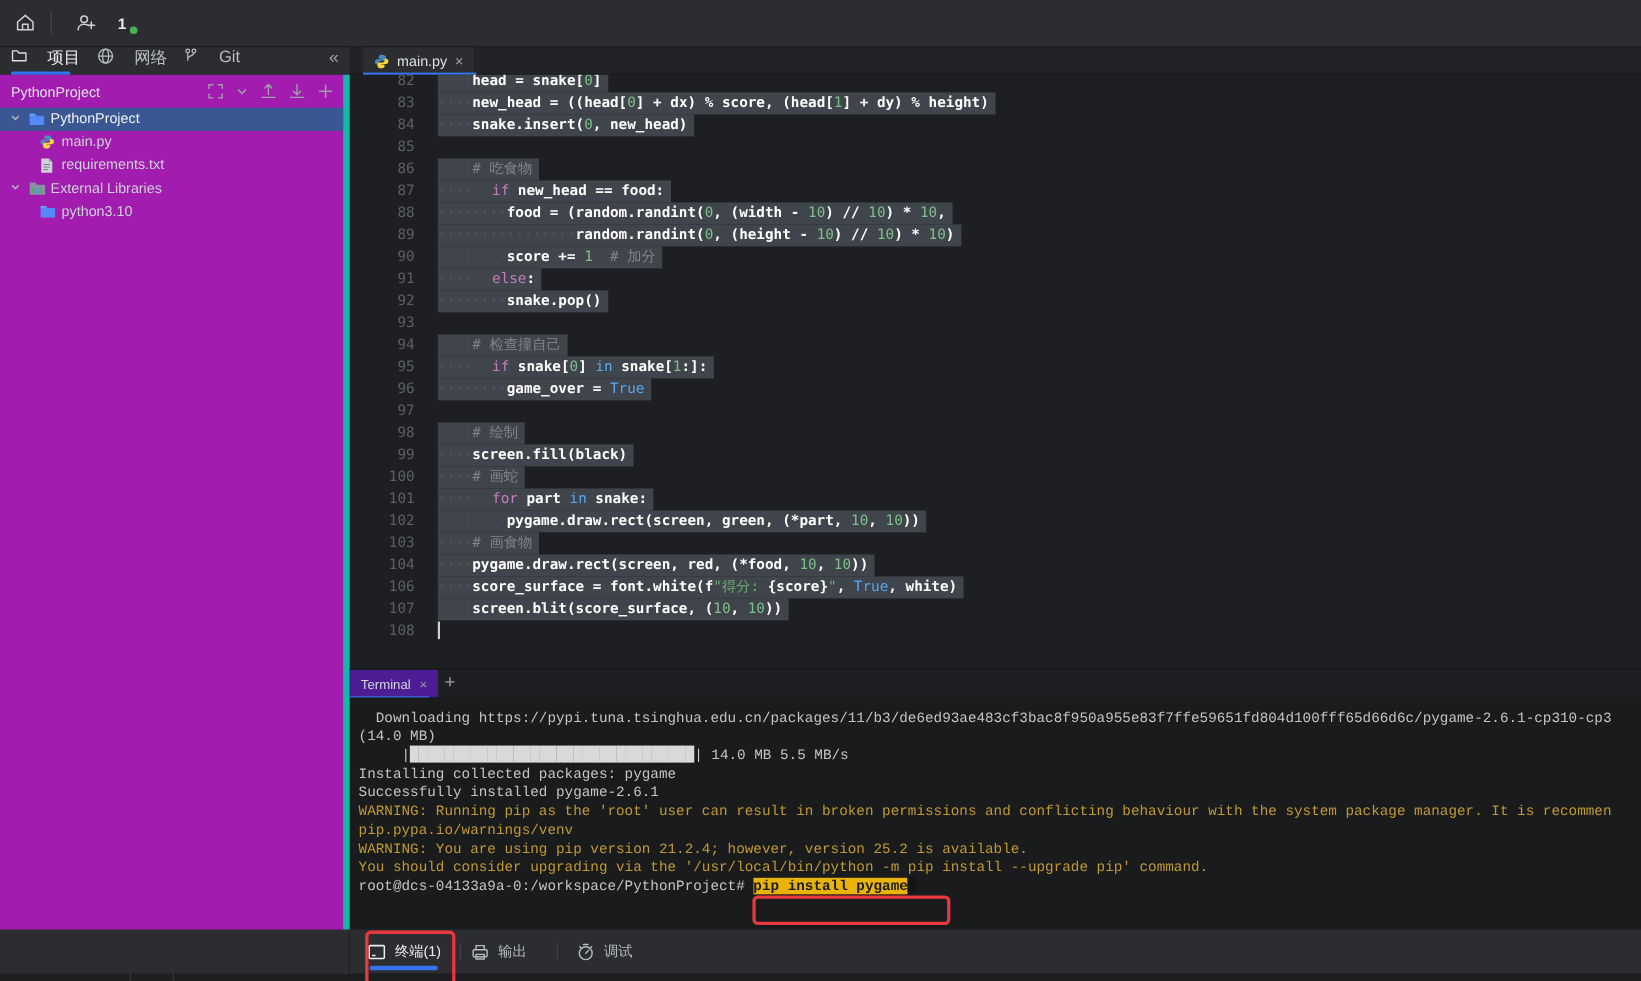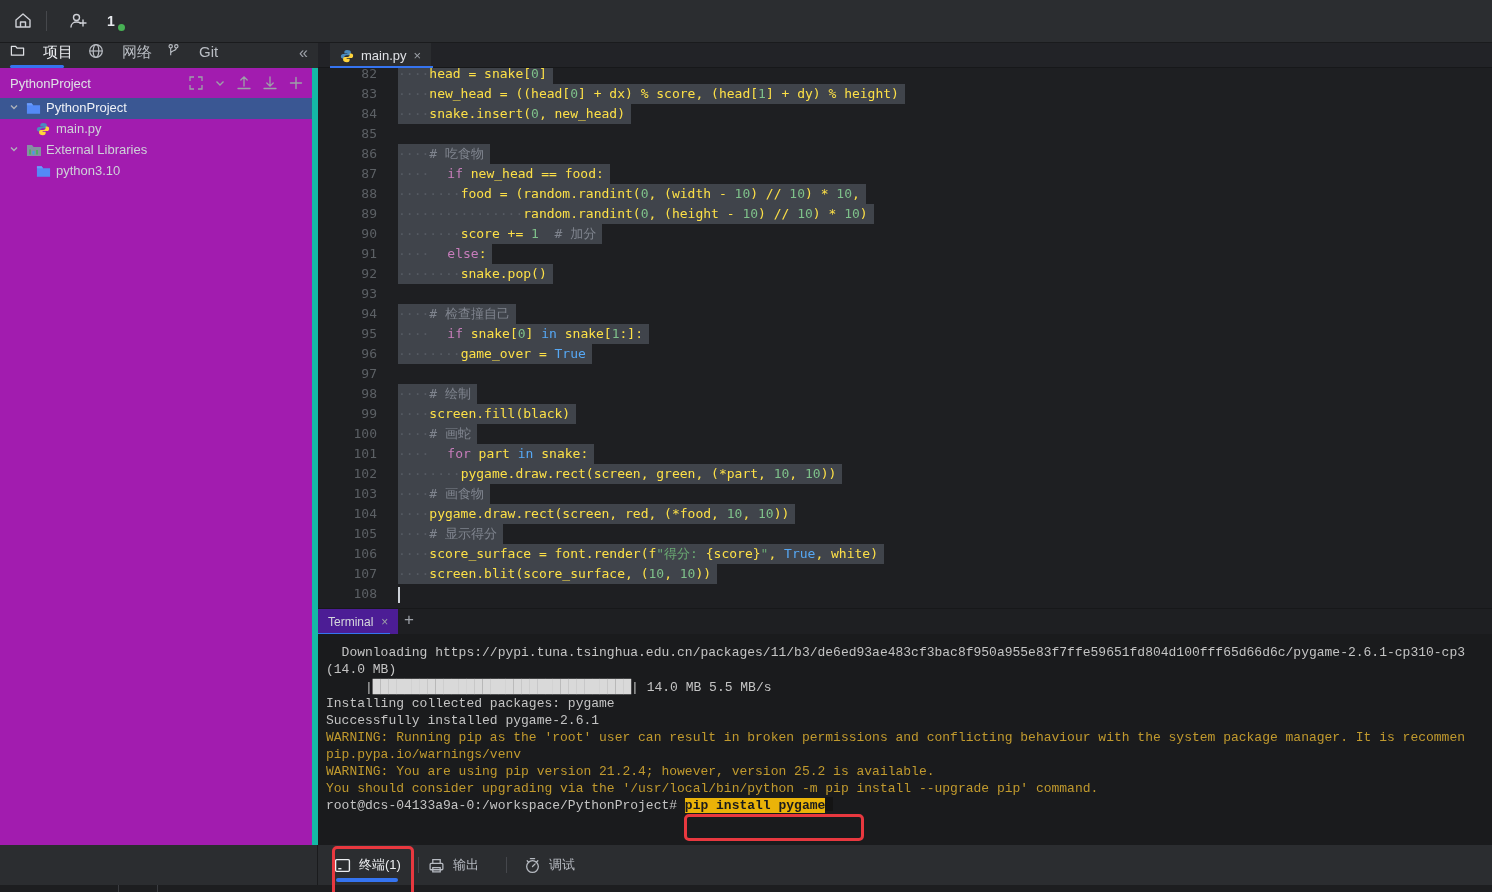--- a/index.html
+++ b/index.html
@@ -46,21 +46,21 @@
   .tr-label{ position:absolute; top:2px; }
 
   
   .editor{ position:absolute; left:318px; top:68px; width:1174px; height:540px; background:#1e1f22;
            overflow:hidden; font-family:"DejaVu Sans Mono",monospace; font-size:13px; }
   .cl{ position:relative; height:20px; line-height:20px; white-space:pre; }
   .gut{ position:absolute; left:0; width:59px; text-align:right; color:#5c6065; }
   .cltext{ position:absolute; left:80px; }
   .sel{ background:#40444b; display:inline-block; padding-right:6px; }
   .ws{ color:#565b63; }
-  .tok-p{ color:#fde047; } .tok-k{ color:#c77dbb;margin-left:18px; } .tok-b{ color:#56a8f5; }
+  .tok-p{ color:#ffffff;font-weight:bold; } .tok-k{ color:#c77dbb;margin-left:18px; } .tok-b{ color:#56a8f5; }
   .tok-n{ color:#7ec08a; } .tok-s{ color:#6aab73; } .tok-c{ color:#7f848e; }
   .caret{ display:inline-block; width:2px; height:16px; background:#ced2d8; vertical-align:middle; }
 
   
   .termbar{ position:absolute; left:318px; top:608px; width:1174px; height:26px; background:#1e1f22;
             border-top:1px solid #17181a; }
   .ttab{ position:absolute; left:0; top:0; height:25px; padding:0 10px; background:#4c1d95;
          display:flex; align-items:center; gap:8px; font-size:12px; color:#d4d7dc; }
   .ttab .close{ color:#9da1a8; }
   .ttab-underline{ position:absolute; left:0; top:24px; width:72px; height:2px; background:var(--accent); }
@@ -191,20 +191,30 @@
           <span class="tr-label" style="left:46px">PythonProject</span>
         </div>
         <div class="tree-row">
           <span class="tr-icon" style="left:36px">
             <svg width="14" height="14" viewBox="0 0 16 16">
               <path d="M8 1 C5.5 1 5 2.2 5 3.4 V5 H8.4 V5.6 H3.4 C2 5.6 1 6.8 1 8.4 C1 10 2 11 3.4 11 H5 V9.2 C5 7.8 6.2 7 7.6 7 H10.6 C11.6 7 12.4 6.2 12.4 5 V3.4 C12.4 2 11 1 8 1 Z" fill="#4b8bbe"></path>
               <path d="M8 15 C10.5 15 11 13.8 11 12.6 V11 H7.6 V10.4 H12.6 C14 10.4 15 9.2 15 7.6 C15 6 14 5 12.6 5 H11 V6.8 C11 8.2 9.8 9 8.4 9 H5.4 C4.4 9 3.6 9.8 3.6 11 V12.6 C3.6 14 5 15 8 15 Z" fill="#ffd43b"></path>
             </svg>
           </span>
           <span class="tr-label" style="left:56px">main.py</span>
+        </div>
+        <div class="tree-row">
+          <span class="tr-icon" style="left:36px">
+            <svg width="13" height="15" viewBox="0 0 13 15">
+              <path d="M1.5 1 H8.5 L11.5 4 V14 H1.5 Z" fill="#cfd2d8"></path>
+              <path d="M8.5 1 L11.5 4 H8.5 Z" fill="#9ba1ab"></path>
+              <path d="M3.5 6.5 H9.5 M3.5 8.8 H9.5 M3.5 11.1 H7.5" stroke="#7a8089" stroke-width="1"></path>
+            </svg>
+          </span>
+          <span class="tr-label" style="left:56px">requirements.txt</span>
         </div>
         <div class="tree-row">
           <span class="tr-chev" style="left:8px">
             <svg width="12" height="12" viewBox="0 0 12 12">
               <path d="M3 4.5 L6 7.5 L9 4.5" fill="none" stroke="#aeb2b9" stroke-width="1.4"></path>
             </svg>
           </span>
           <span class="tr-icon" style="left:26px">
             <svg width="16" height="14" viewBox="0 0 16 14">
               <path d="M1 2 H6 L7.5 4 H15 V13 H1 Z" fill="#8590a2"></path>
@@ -245,22 +255,21 @@
         <div class="cl"><span class="gut">95</span><span class="cltext"><span class="sel"><span class="ws">····</span><span class="tok-k">if</span><span class="tok-p"> snake[</span><span class="tok-n">0</span><span class="tok-p">] </span><span class="tok-b">in</span><span class="tok-p"> snake[</span><span class="tok-n">1</span><span class="tok-p">:]:</span></span></span></div>
         <div class="cl"><span class="gut">96</span><span class="cltext"><span class="sel"><span class="ws">········</span><span class="tok-p">game_over = </span><span class="tok-b">True</span></span></span></div>
         <div class="cl"><span class="gut">97</span><span class="cltext"><span class="sel" style="width:70px"><span class="ws"></span></span></span></div>
         <div class="cl"><span class="gut">98</span><span class="cltext"><span class="sel"><span class="ws">····</span><span class="tok-c"># 绘制</span></span></span></div>
         <div class="cl"><span class="gut">99</span><span class="cltext"><span class="sel"><span class="ws">····</span><span class="tok-p">screen.fill(black)</span></span></span></div>
         <div class="cl"><span class="gut">100</span><span class="cltext"><span class="sel"><span class="ws">····</span><span class="tok-c"># 画蛇</span></span></span></div>
         <div class="cl"><span class="gut">101</span><span class="cltext"><span class="sel"><span class="ws">····</span><span class="tok-k">for</span><span class="tok-p"> part </span><span class="tok-b">in</span><span class="tok-p"> snake:</span></span></span></div>
         <div class="cl"><span class="gut">102</span><span class="cltext"><span class="sel"><span class="ws">········</span><span class="tok-p">pygame.draw.rect(screen, green, (*part, </span><span class="tok-n">10</span><span class="tok-p">, </span><span class="tok-n">10</span><span class="tok-p">))</span></span></span></div>
         <div class="cl"><span class="gut">103</span><span class="cltext"><span class="sel"><span class="ws">····</span><span class="tok-c"># 画食物</span></span></span></div>
         <div class="cl"><span class="gut">104</span><span class="cltext"><span class="sel"><span class="ws">····</span><span class="tok-p">pygame.draw.rect(screen, red, (*food, </span><span class="tok-n">10</span><span class="tok-p">, </span><span class="tok-n">10</span><span class="tok-p">))</span></span></span></div>
-        <div class="cl"><span class="gut">105</span><span class="cltext"><span class="sel"><span class="ws">····</span><span class="tok-c"># 显示得分</span></span></span></div>
-        <div class="cl"><span class="gut">106</span><span class="cltext"><span class="sel"><span class="ws">····</span><span class="tok-p">score_surface = font.render(f</span><span class="tok-s">"得分: </span><span class="tok-p">{score}</span><span class="tok-s">"</span><span class="tok-p">, </span><span class="tok-b">True</span><span class="tok-p">, white)</span></span></span></div>
+        <div class="cl"><span class="gut">106</span><span class="cltext"><span class="sel"><span class="ws">····</span><span class="tok-p">score_surface = font.white(f</span><span class="tok-s">"得分: </span><span class="tok-p">{score}</span><span class="tok-s">"</span><span class="tok-p">, </span><span class="tok-b">True</span><span class="tok-p">, white)</span></span></span></div>
         <div class="cl"><span class="gut">107</span><span class="cltext"><span class="sel"><span class="ws">····</span><span class="tok-p">screen.blit(score_surface, (</span><span class="tok-n">10</span><span class="tok-p">, </span><span class="tok-n">10</span><span class="tok-p">))</span></span></span></div>
         <div class="cl"><span class="gut">108</span><span class="cltext"><span class="caret"></span></span></div>
       </div>
   </div>
 
   <div class="termbar">
     <div class="ttab">
       <span>Terminal</span>
       <span class="close">×</span>
     </div>

